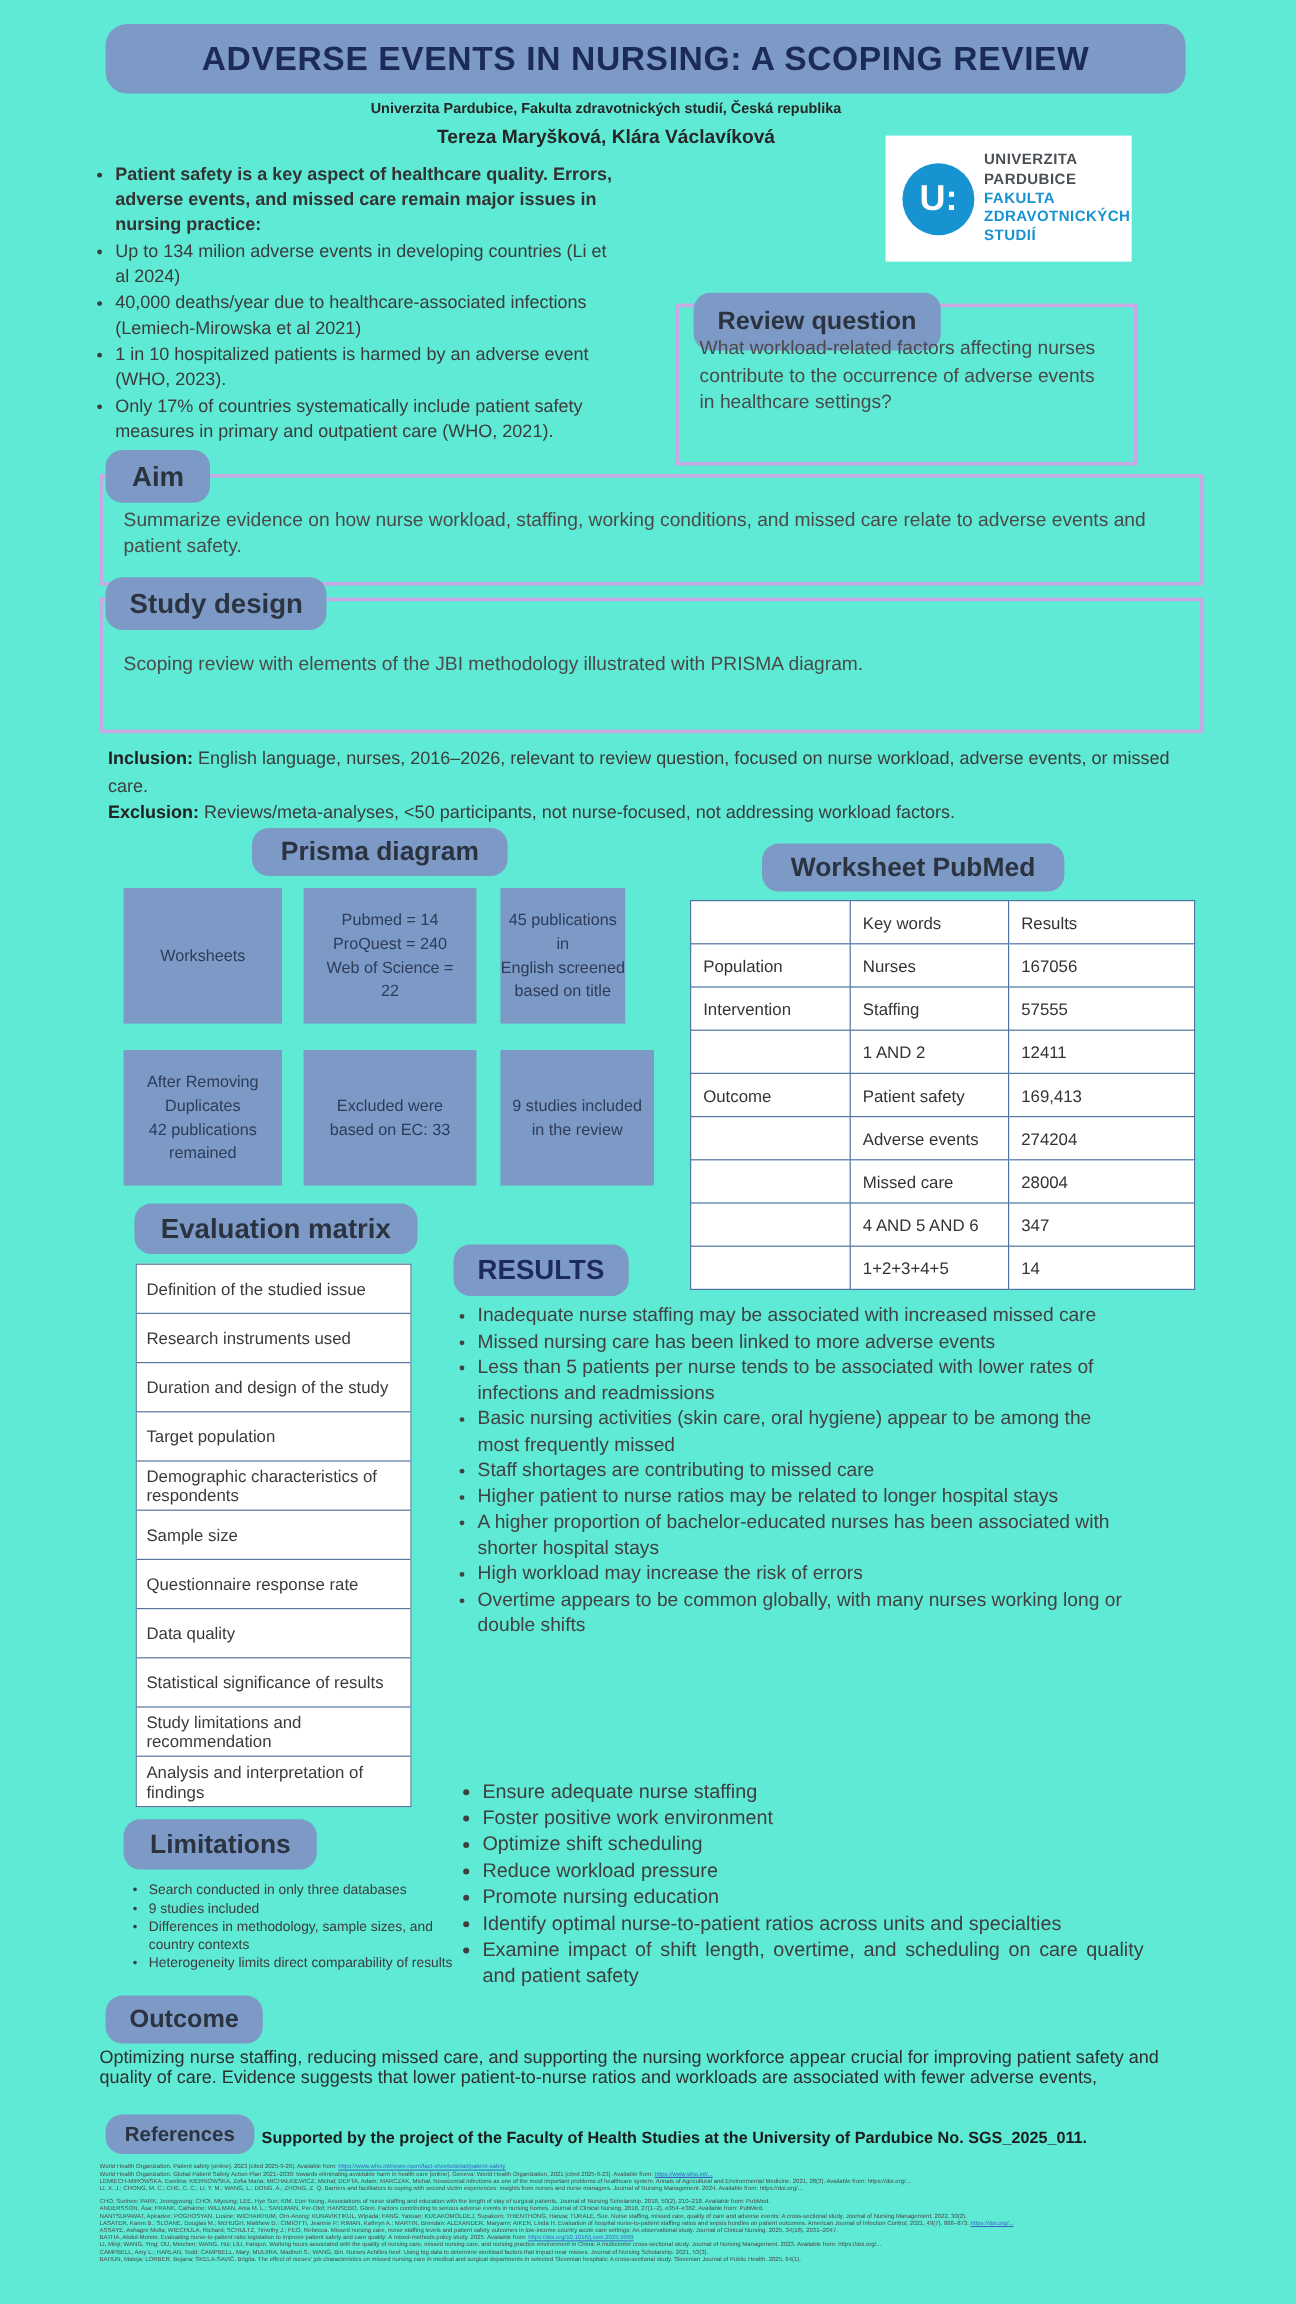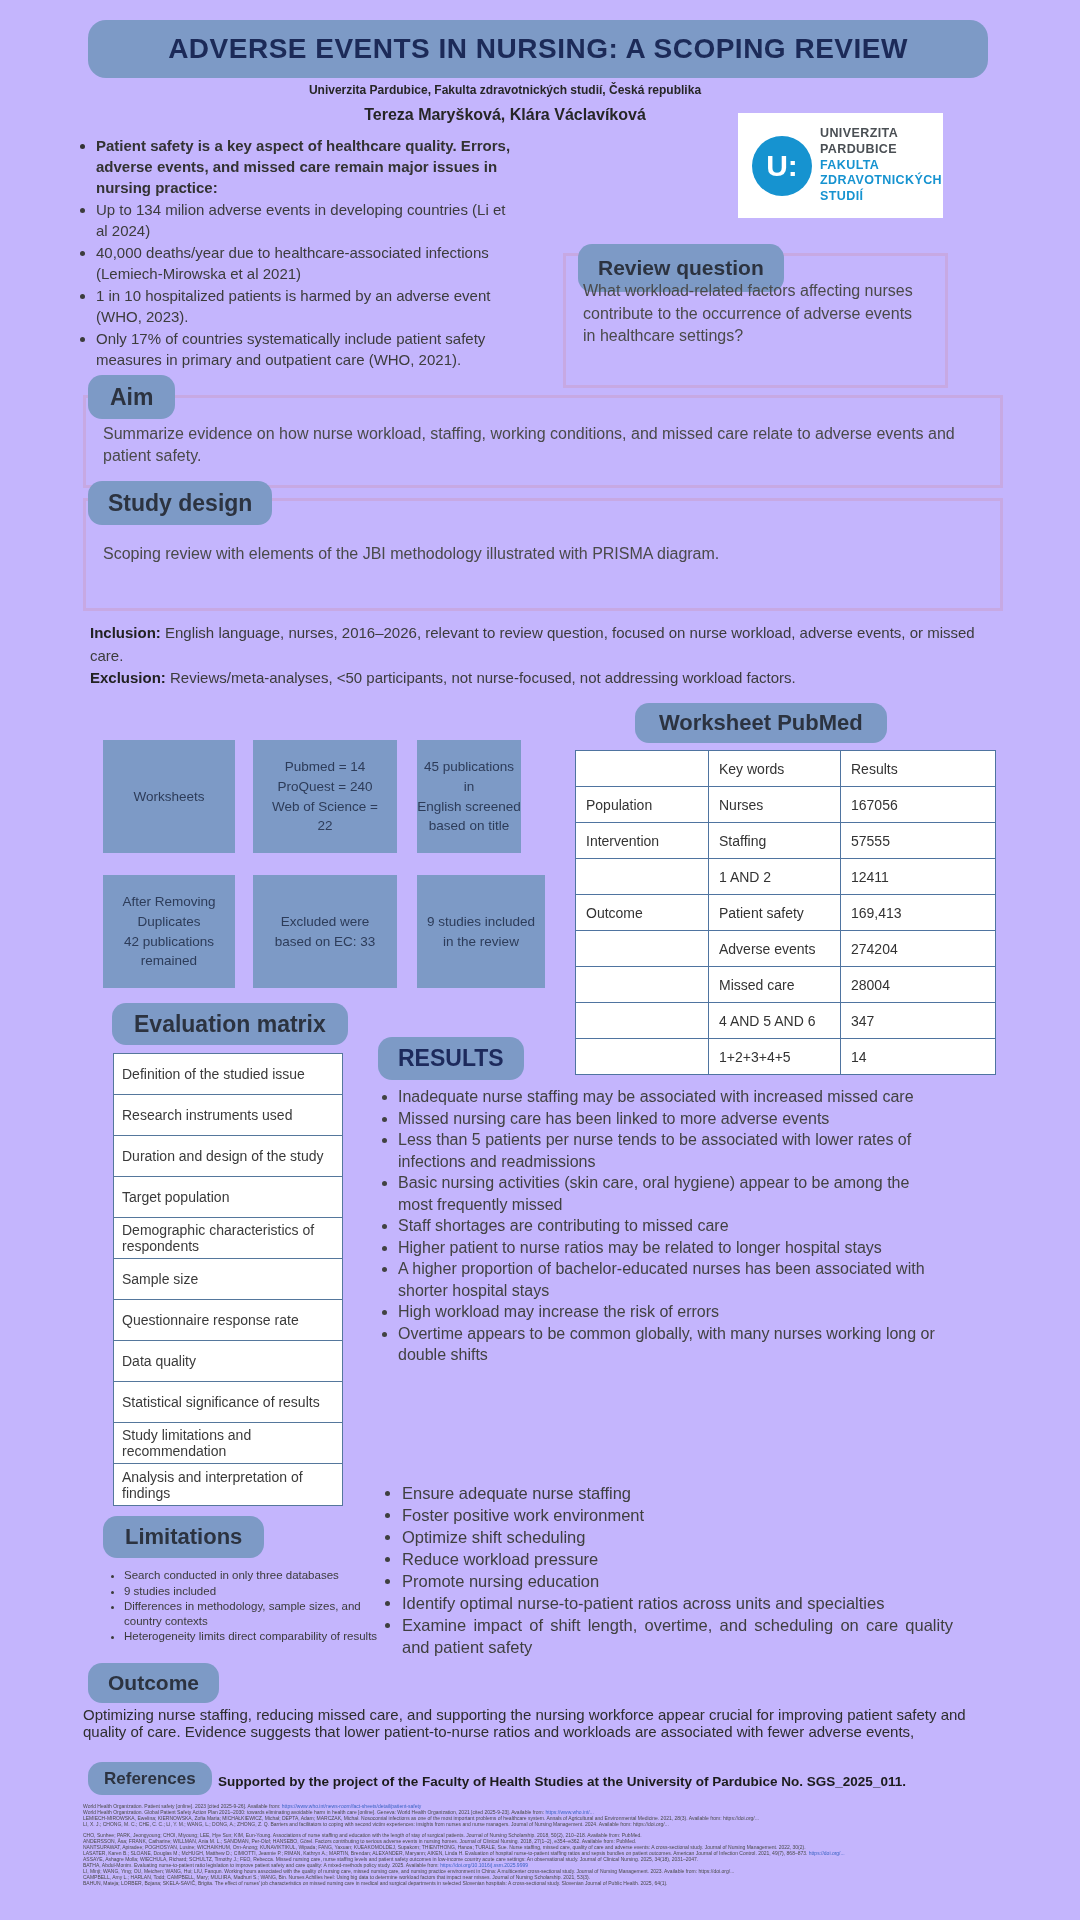--- a/index.html
+++ b/index.html
@@ -1,18 +1,18 @@
 <!DOCTYPE html>
 <html><head>
 <meta charset="utf-8">
 <style>
   * { margin:0; padding:0; box-sizing:border-box; }
   html,body { background:#d8d6d1; }
   body { font-family:"Liberation Sans", sans-serif; }
-  .poster { position:relative; width:1080px; height:1920px; background:#c4b5fd; overflow:hidden; margin:0 auto; }
+  .poster { position:relative; width:1080px; height:1920px; background:#5eead4; overflow:hidden; margin:0 auto; }
 
   .badge { position:absolute; background:#7d9ac6; border-radius:14px; font-weight:bold;
            color:#2c3340; display:flex; align-items:center; justify-content:center; white-space:nowrap; }
 
   
   #title-banner { left:88px; top:20px; width:900px; height:58px; border-radius:18px; font-size:28px; color:#1c2a58; letter-spacing:.5px; }
   #affiliation { position:absolute; left:0; top:83px; width:1010px; text-align:center; font-size:12px; font-weight:bold; color:#262626; }
   #authors     { position:absolute; left:0; top:106px; width:1010px; text-align:center; font-size:16px; font-weight:bold; color:#262626; }
 
   
@@ -140,20 +140,21 @@
 
   <div class="purple-box" id="study-box"></div>
   <div class="badge" id="study-badge">Study design</div>
   <div id="study-text">Scoping review with elements of the JBI methodology illustrated with PRISMA diagram.</div>
 
   <div id="criteria">
     <div><span class="lbl">Inclusion:</span><span> English language, nurses, 2016–2026, relevant to review question, focused on nurse workload, adverse events, or missed care.</span></div>
     <div><span class="lbl">Exclusion:</span><span> Reviews/meta-analyses, &lt;50 participants, not nurse-focused, not addressing workload factors.</span></div>
   </div>
 
+  <div class="badge" id="prisma-badge">Prisma diagram</div>
   <div class="pbox" id="pbox-0">Worksheets</div>
   <div class="pbox" id="pbox-1">Pubmed = 14
 ProQuest = 240
 Web of Science =
 22</div>
   <div class="pbox" id="pbox-2">45 publications in
 English screened
 based on title</div>
   <div class="pbox" id="pbox-3">After Removing
 Duplicates

